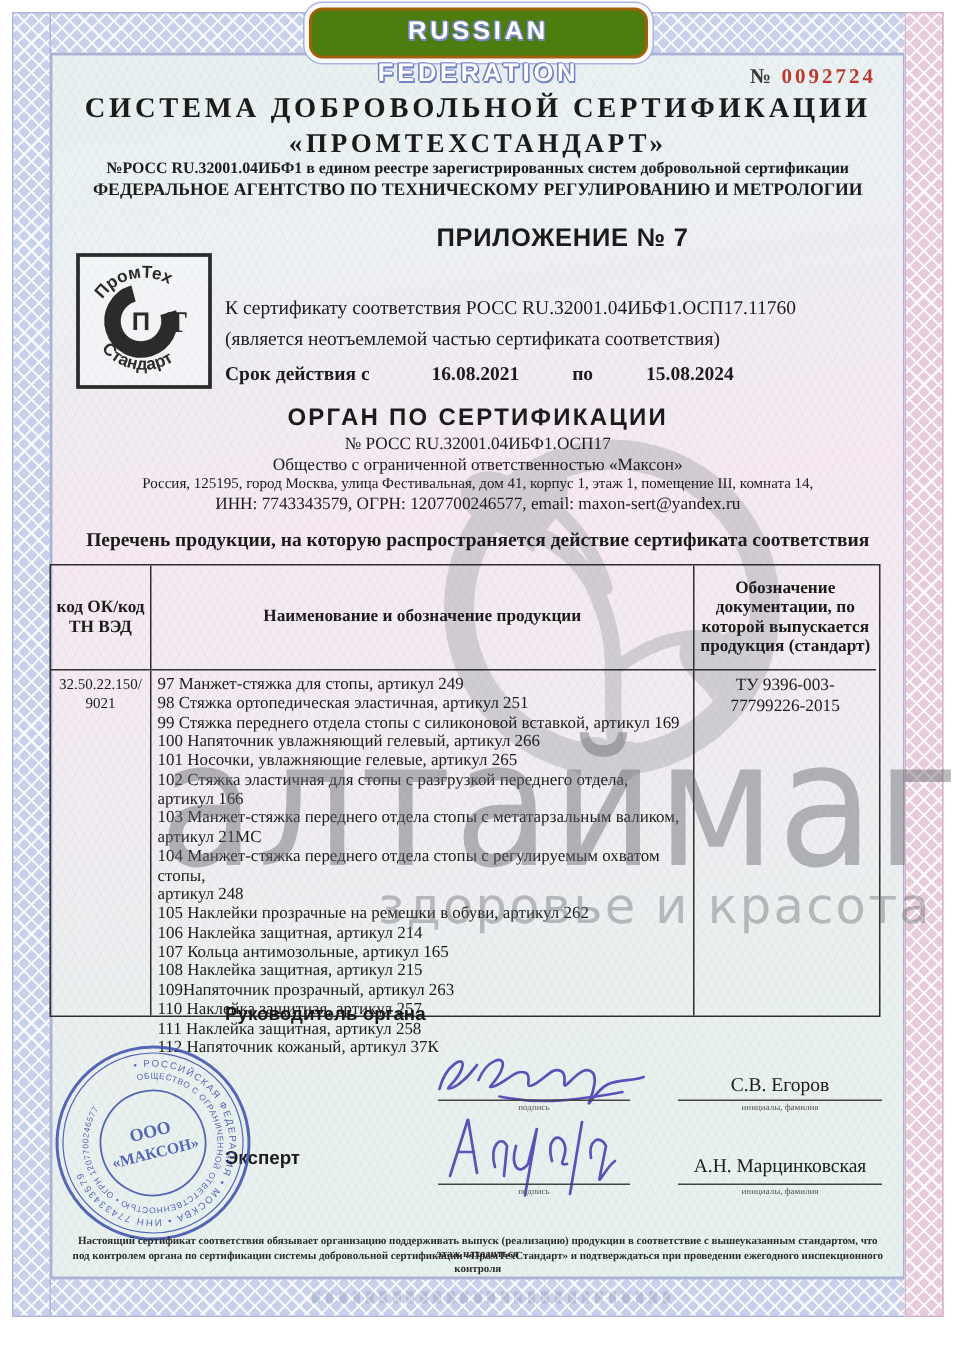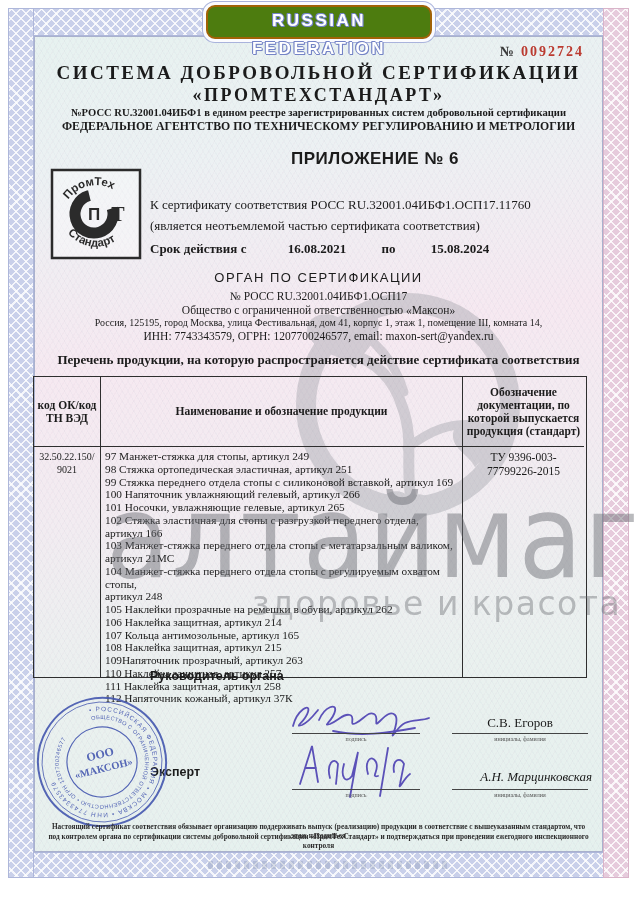--- a/index.html
+++ b/index.html
@@ -40,21 +40,21 @@
   .h2{top:85px;font-size:18px;font-weight:bold;letter-spacing:2.5px;}
   .reg{top:107px;font-size:10.6px;font-weight:bold;}
   .agency{top:119px;font-size:11.8px;font-weight:bold;}
   .appendix-title{position:absolute;left:150px;top:149px;width:450px;text-align:center;
     font-family:"Liberation Sans",sans-serif;font-size:17px;font-weight:bold;letter-spacing:.5px;}
   .cert-line{position:absolute;left:150px;top:197px;font-size:13px;}
   .cert-note{position:absolute;left:150px;top:218px;font-size:13px;}
   .validity{position:absolute;left:150px;top:241px;font-size:13px;font-weight:bold;}
   .validity span{display:inline-block;}
   .validity .gap1{margin-left:38px;} .validity .gap2{margin-left:32px;} .validity .gap3{margin-left:32px;}
-  .org-heading{top:270px;font-family:"Liberation Sans",sans-serif;font-size:13px;font-weight:normal;letter-spacing:1.5px;}
+  .org-heading{top:270px;font-family:"Liberation Sans",sans-serif;font-size:16px;font-weight:bold;letter-spacing:1.5px;}
   .org-number{top:290px;font-size:11.5px;}
   .org-name{top:304px;font-size:11.5px;}
   .org-address{top:317px;font-size:10px;}
   .org-req{top:330px;font-size:11.5px;}
   .products-heading{top:352px;font-size:13px;font-weight:bold;}
   
   .ptable{position:absolute;left:33px;top:376px;width:552px;border:1px solid #2e2e2e;
     display:grid;grid-template-columns:67px 362px 121px;grid-template-rows:70px 230px;background:transparent;}
   .cell{border-right:1px solid #2e2e2e;border-bottom:1px solid #2e2e2e;box-sizing:border-box;padding:2px 3px;}
   .cell:nth-child(3n){border-right:none;}
@@ -77,21 +77,21 @@
   .role1{position:absolute;left:150px;top:669px;font-family:"Liberation Sans",sans-serif;font-size:12.5px;font-weight:bold;}
   .role2{position:absolute;left:150px;top:765px;font-family:"Liberation Sans",sans-serif;font-size:12.5px;font-weight:bold;}
   .sigline1{position:absolute;left:292px;top:733px;width:128px;border-bottom:1px solid #444;}
   .sigline2{position:absolute;left:292px;top:789px;width:128px;border-bottom:1px solid #444;}
   .nameline1{position:absolute;left:452px;top:733px;width:136px;border-bottom:1px solid #444;}
   .nameline2{position:absolute;left:452px;top:789px;width:136px;border-bottom:1px solid #444;}
   .cap{position:absolute;font-size:6px;color:#555;text-align:center;}
   .cap1{left:292px;top:736px;width:128px;} .cap2{left:292px;top:792px;width:128px;}
   .cap3{left:452px;top:736px;width:136px;} .cap4{left:452px;top:792px;width:136px;}
   .sname1{position:absolute;left:452px;top:715px;width:136px;text-align:center;font-size:13px;}
-  .sname2{position:absolute;left:448px;top:769px;width:144px;text-align:right;font-size:13px;font-style:italic;}
+  .sname2{position:absolute;left:448px;top:769px;width:144px;text-align:center;font-size:13px;}
   .sig-svg1{position:absolute;left:283px;top:698px;}
   .sig-svg2{position:absolute;left:292px;top:740px;}
   
   .stamp{position:absolute;left:32px;top:692px;transform:rotate(-14deg);opacity:.88;}
   
   .footnote{position:absolute;left:46px;width:545px;text-align:center;font-size:7.3px;font-weight:bold;color:#2c2c2c;}
   .fn1{top:822px;} .fn2{top:832px;}
 </style>
 </head>
 <body>
@@ -139,21 +139,21 @@
       <textPath href="#arcTop" startOffset="14%">ПромТех</textPath>
     </text>
     <text font-family="Liberation Sans, sans-serif" font-size="11.5" font-weight="bold" fill="#2b2b2b">
       <textPath href="#arcBot" startOffset="16%">Стандарт</textPath>
     </text>
     <circle cx="45" cy="47" r="19" fill="none" stroke="#2b2b2b" stroke-width="11" stroke-dasharray="90 30" transform="rotate(-17 45 47)"></circle>
     <text x="45" y="53" text-anchor="middle" font-family="Liberation Sans, sans-serif" font-size="17" font-weight="bold" fill="#2b2b2b">П</text>
     <text x="69" y="54" text-anchor="middle" font-family="Liberation Serif, serif" font-size="20" font-weight="bold" fill="#2b2b2b">Т</text>
   </svg>
 
-  <div class="appendix-title">ПРИЛОЖЕНИЕ № 6</div>
+  <div class="appendix-title">ПРИЛОЖЕНИЕ № 7</div>
   <div class="cert-line">К сертификату соответствия РОСС RU.32001.04ИБФ1.ОСП17.11760</div>
   <div class="cert-note">(является неотъемлемой частью сертификата соответствия)</div>
   <div class="validity">
     <span>Срок действия с</span>
     <span class="gap1">16.08.2021</span>
     <span class="gap2">по</span>
     <span class="gap3">15.08.2024</span>
   </div>
 
   <div class="t-center org-heading">ОРГАН ПО СЕРТИФИКАЦИИ</div>

